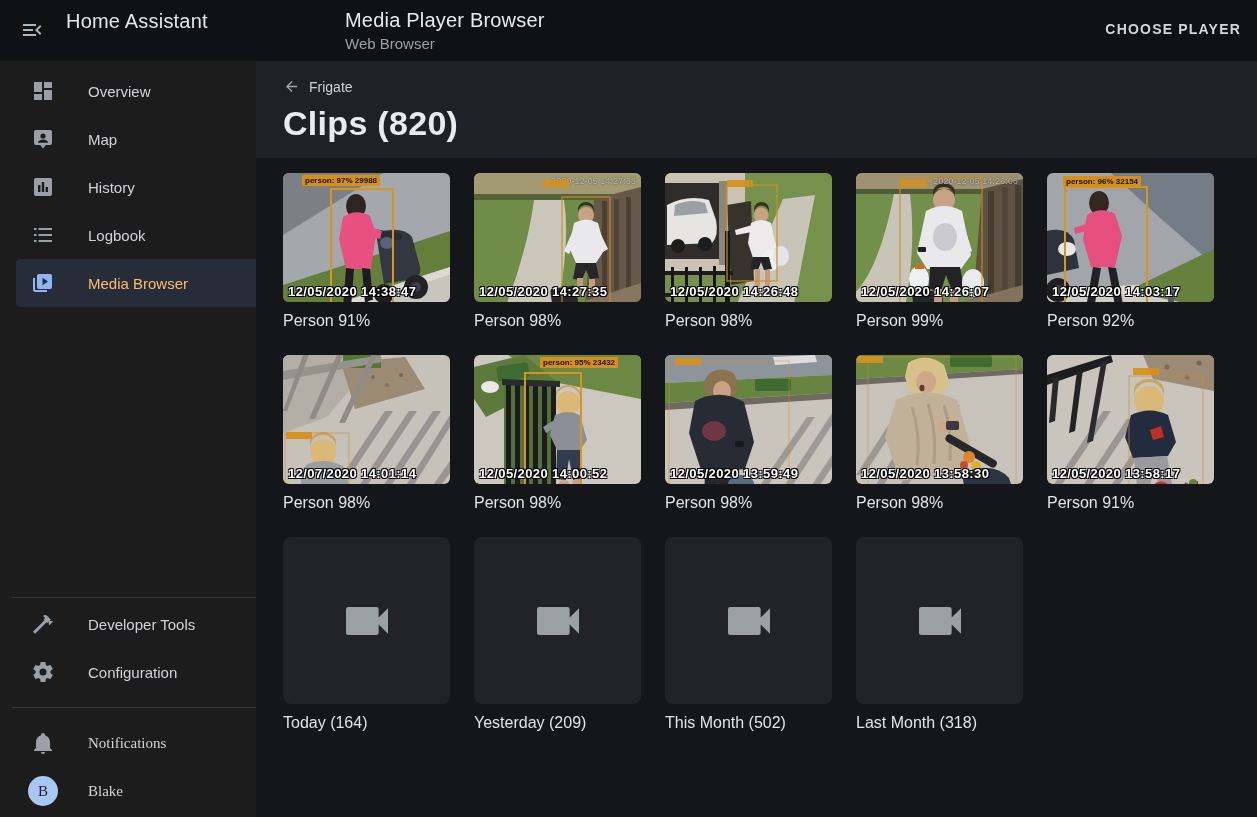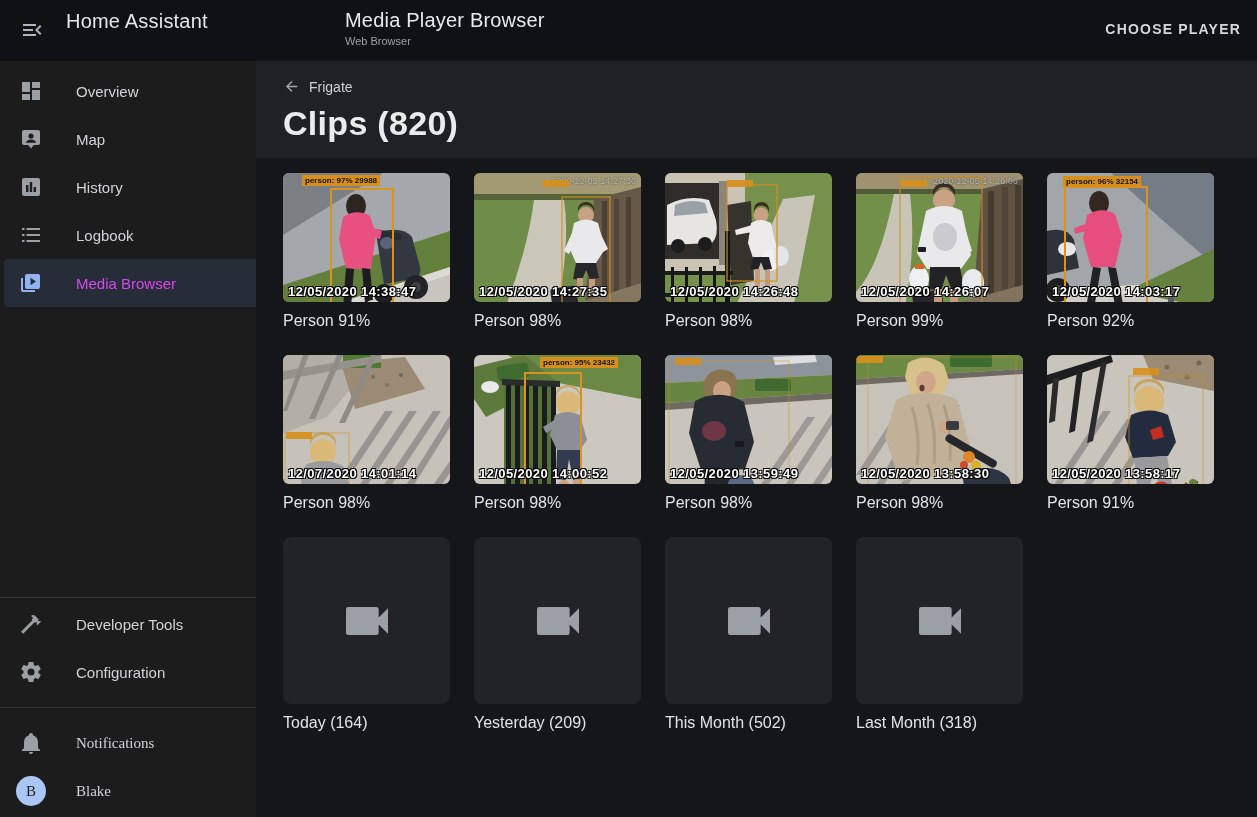--- a/index.html
+++ b/index.html
@@ -7,30 +7,30 @@
     width:1257px;height:817px;overflow:hidden;position:relative;
     background:#151619;font-family:"Liberation Sans",sans-serif;
     -webkit-font-smoothing:antialiased;
   }
   
   .topbar{position:absolute;top:0;left:0;width:1257px;height:61px;background:#101114;z-index:20;}
   .menu-btn{position:absolute;left:20px;top:18px;width:24px;height:24px;background:none;border:none;padding:0;cursor:pointer;color:#aeb4bc;}
   .ha-title{position:absolute;left:66px;top:10px;font-size:20px;color:#e5e6e9;letter-spacing:.2px;}
   .panel-block{position:absolute;left:345px;top:9px;}
   .panel-title{font-size:20px;font-weight:400;color:#e8eaed;letter-spacing:.2px;}
-  .panel-subtitle{font-size:11px;color:#9aa0a6;margin-top:3px;}
+  .panel-subtitle{font-size:15px;color:#9aa0a6;margin-top:3px;}
   .choose-player{position:absolute;right:16px;top:21px;background:none;border:none;padding:0;cursor:pointer;
     color:#d4d6d9;font-size:14px;font-weight:700;letter-spacing:1.2px;font-family:"Liberation Sans",sans-serif;}
   
   .sidebar{position:absolute;top:61px;left:0;width:284px;height:756px;background:#1c1c1c;
-    display:flex;flex-direction:column;box-sizing:border-box;padding-top:6px;border-right:1px solid rgba(255,255,255,.05);}
+    display:flex;flex-direction:column;box-sizing:border-box;padding-top:6px;border-right:1px solid rgba(255,255,255,.05);padding-left:12px;}
   .nav-item{height:48px;flex:none;display:flex;align-items:center;margin:0 4px;border-radius:4px;color:#d2d3d6;cursor:pointer;}
   .nav-item .icn{width:24px;height:24px;margin-left:15px;flex:none;color:#9aa0a6;}
   .nav-item .lbl{margin-left:33px;font-size:15px;font-weight:500;white-space:nowrap;}
-  .nav-item.selected{background:#272d38;color:#d946ef;}
+  .nav-item.selected{background:#272d38;color:#fdba74;}
   .nav-item.selected .icn{color:#91b4f0;}
   .side-spacer{flex:1;}
   .tools-group{border-top:1px solid rgba(255,255,255,.12);padding-top:2px;text-align:center;}
   .footer-group{border-top:1px solid rgba(255,255,255,.12);margin-top:11px;padding-top:11px;padding-bottom:2px;font-family:Liberation Serif, serif;}
   .avatar{width:30px;height:30px;border-radius:50%;background:#a9c7f2;color:#1d1e20;margin-left:12px;flex:none;
     display:flex;align-items:center;justify-content:center;font-size:15px;}
   .nav-item .lbl-av{margin-left:30px;font-size:15px;font-weight:500;}
   
   .content{position:absolute;left:256px;top:61px;width:1001px;height:756px;background:#151619;overflow:hidden;}
   .content-header{background:#1f2127;padding:17px 0 15px 27px;}

